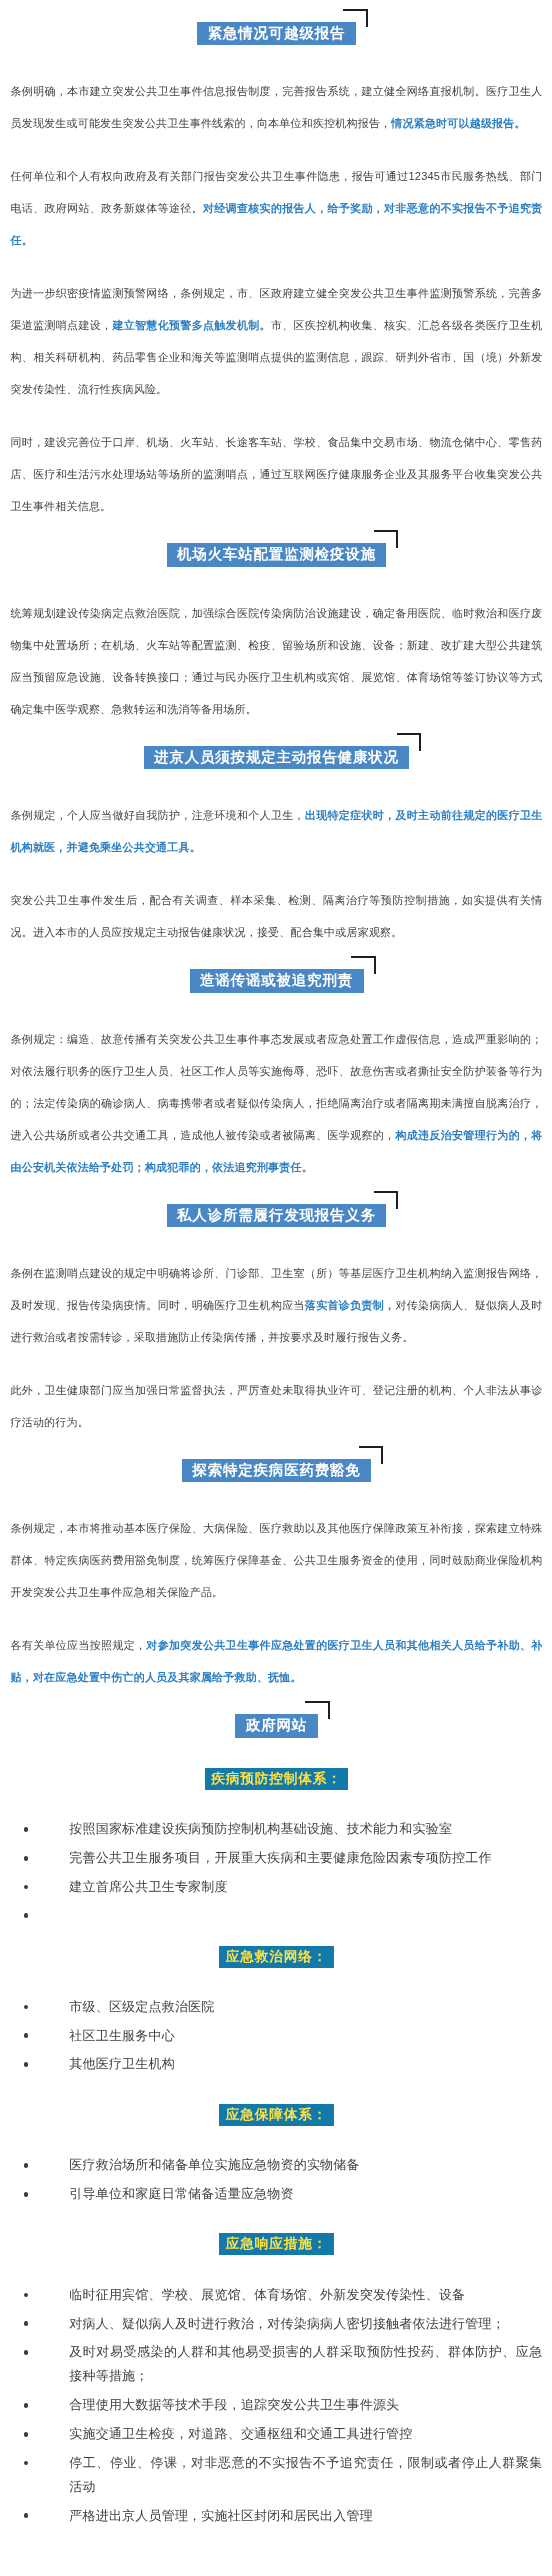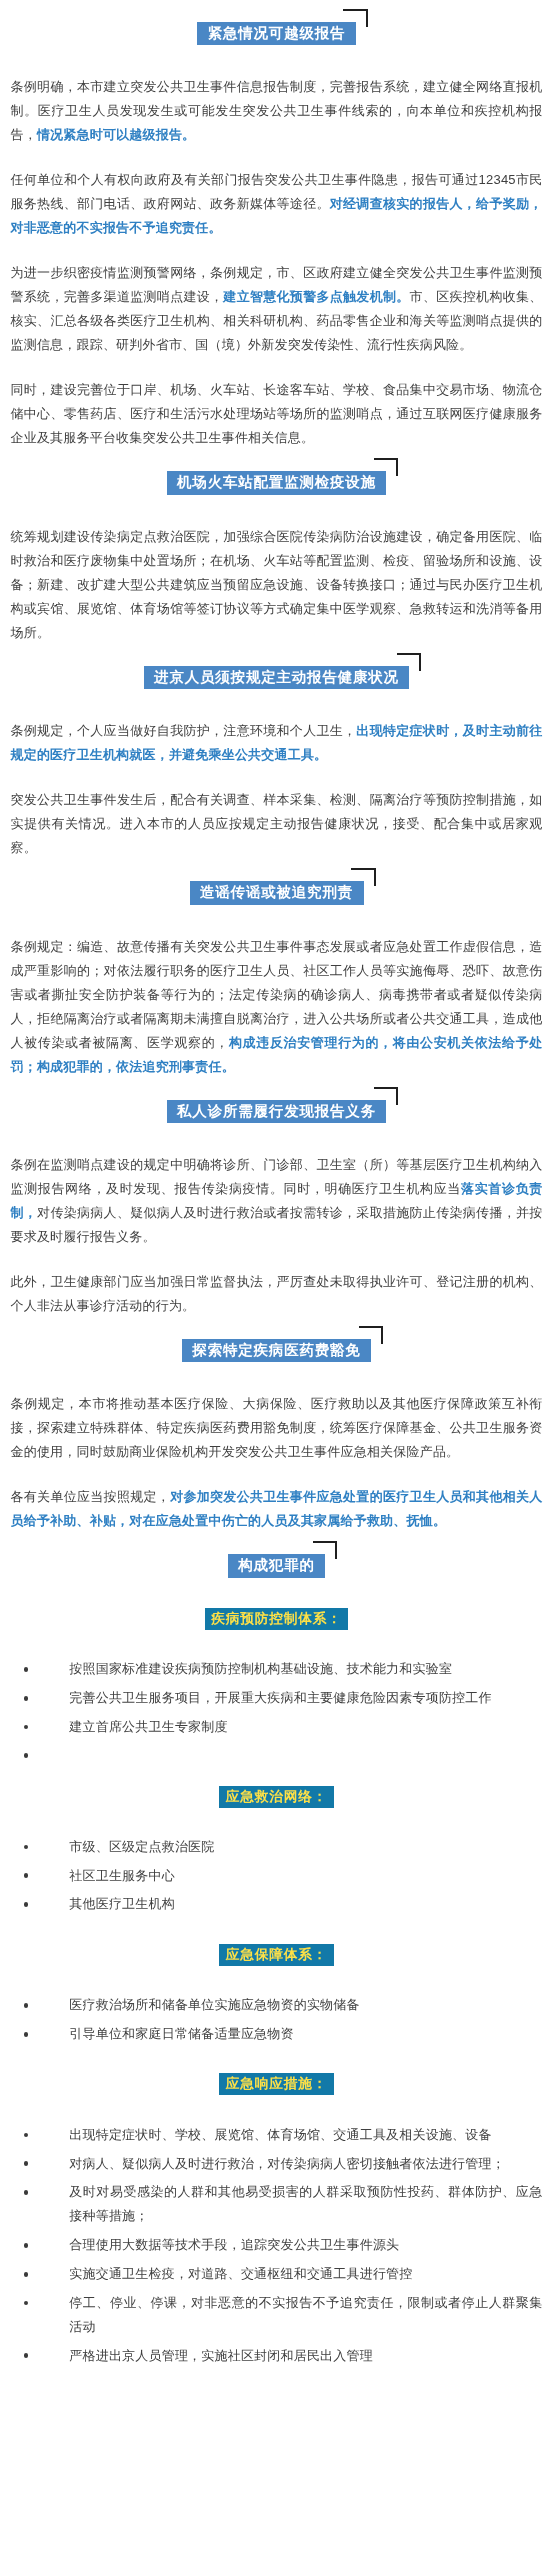--- a/index.html
+++ b/index.html
@@ -42,22 +42,22 @@
   .bracket {
     position: absolute;
     top: -13px;
     right: -12px;
     width: 22.6px;
     height: 16px;
     border-top: 2.4px solid var(--bracket);
     border-right: 2.4px solid var(--bracket);
   }
   .para {
-    font-size: 13px;
-    line-height: 24px;
+    font-size: 11px;
+    line-height: 32px;
     letter-spacing: 0.2px;
     color: var(--body-text);
     text-align: justify;
     margin: 0 0 21px 0;
   }
   .para .hl {
     color: var(--highlight);
     font-weight: bold;
   }
   .subbadge-wrap {
@@ -125,21 +125,21 @@
       <div class="badge"><span>私人诊所需履行发现报告义务</span><div class="bracket"></div></div>
     </div>
     <p class="para"><span>条例在监测哨点建设的规定中明确将诊所、门诊部、卫生室（所）等基层医疗卫生机构纳入监测报告网络，及时发现、报告传染病疫情。同时，明确医疗卫生机构应当</span><span class="hl">落实首诊负责制，</span><span>对传染病病人、疑似病人及时进行救治或者按需转诊，采取措施防止传染病传播，并按要求及时履行报告义务。</span></p>
     <p class="para"><span>此外，卫生健康部门应当加强日常监督执法，严厉查处未取得执业许可、登记注册的机构、个人非法从事诊疗活动的行为。</span></p>
     <div class="badge-wrap">
       <div class="badge"><span>探索特定疾病医药费豁免</span><div class="bracket"></div></div>
     </div>
     <p class="para"><span>条例规定，本市将推动基本医疗保险、大病保险、医疗救助以及其他医疗保障政策互补衔接，探索建立特殊群体、特定疾病医药费用豁免制度，统筹医疗保障基金、公共卫生服务资金的使用，同时鼓励商业保险机构开发突发公共卫生事件应急相关保险产品。</span></p>
     <p class="para"><span>各有关单位应当按照规定，</span><span class="hl">对参加突发公共卫生事件应急处置的医疗卫生人员和其他相关人员给予补助、补贴，对在应急处置中伤亡的人员及其家属给予救助、抚恤。</span></p>
     <div class="badge-wrap">
-      <div class="badge"><span>构成犯罪的</span><div class="bracket"></div></div>
+      <div class="badge"><span>政府网站</span><div class="bracket"></div></div>
     </div>
     <div class="subbadge-wrap">
       <div class="subbadge">疾病预防控制体系：</div>
     </div>
     <div class="bullet">
       <span class="dot"></span>
       <div class="btext"><span>按照国家标准建设疾病预防控制机构基础设施、技术能力和实验室</span></div>
     </div>
     <div class="bullet">
       <span class="dot"></span>
@@ -176,21 +176,21 @@
     </div>
     <div class="bullet">
       <span class="dot"></span>
       <div class="btext"><span>引导单位和家庭日常储备适量应急物资</span></div>
     </div>
     <div class="subbadge-wrap">
       <div class="subbadge">应急响应措施：</div>
     </div>
     <div class="bullet">
       <span class="dot"></span>
-      <div class="btext"><span>出现特定症状时、学校、展览馆、体育场馆、交通工具及相关设施、设备</span></div>
+      <div class="btext"><span>临时征用宾馆、学校、展览馆、体育场馆、外新发突发传染性、设备</span></div>
     </div>
     <div class="bullet">
       <span class="dot"></span>
       <div class="btext"><span>对病人、疑似病人及时进行救治，对传染病病人密切接触者依法进行管理；</span></div>
     </div>
     <div class="bullet">
       <span class="dot"></span>
       <div class="btext"><span>及时对易受感染的人群和其他易受损害的人群采取预防性投药、群体防护、应急接种等措施；</span></div>
     </div>
     <div class="bullet">

